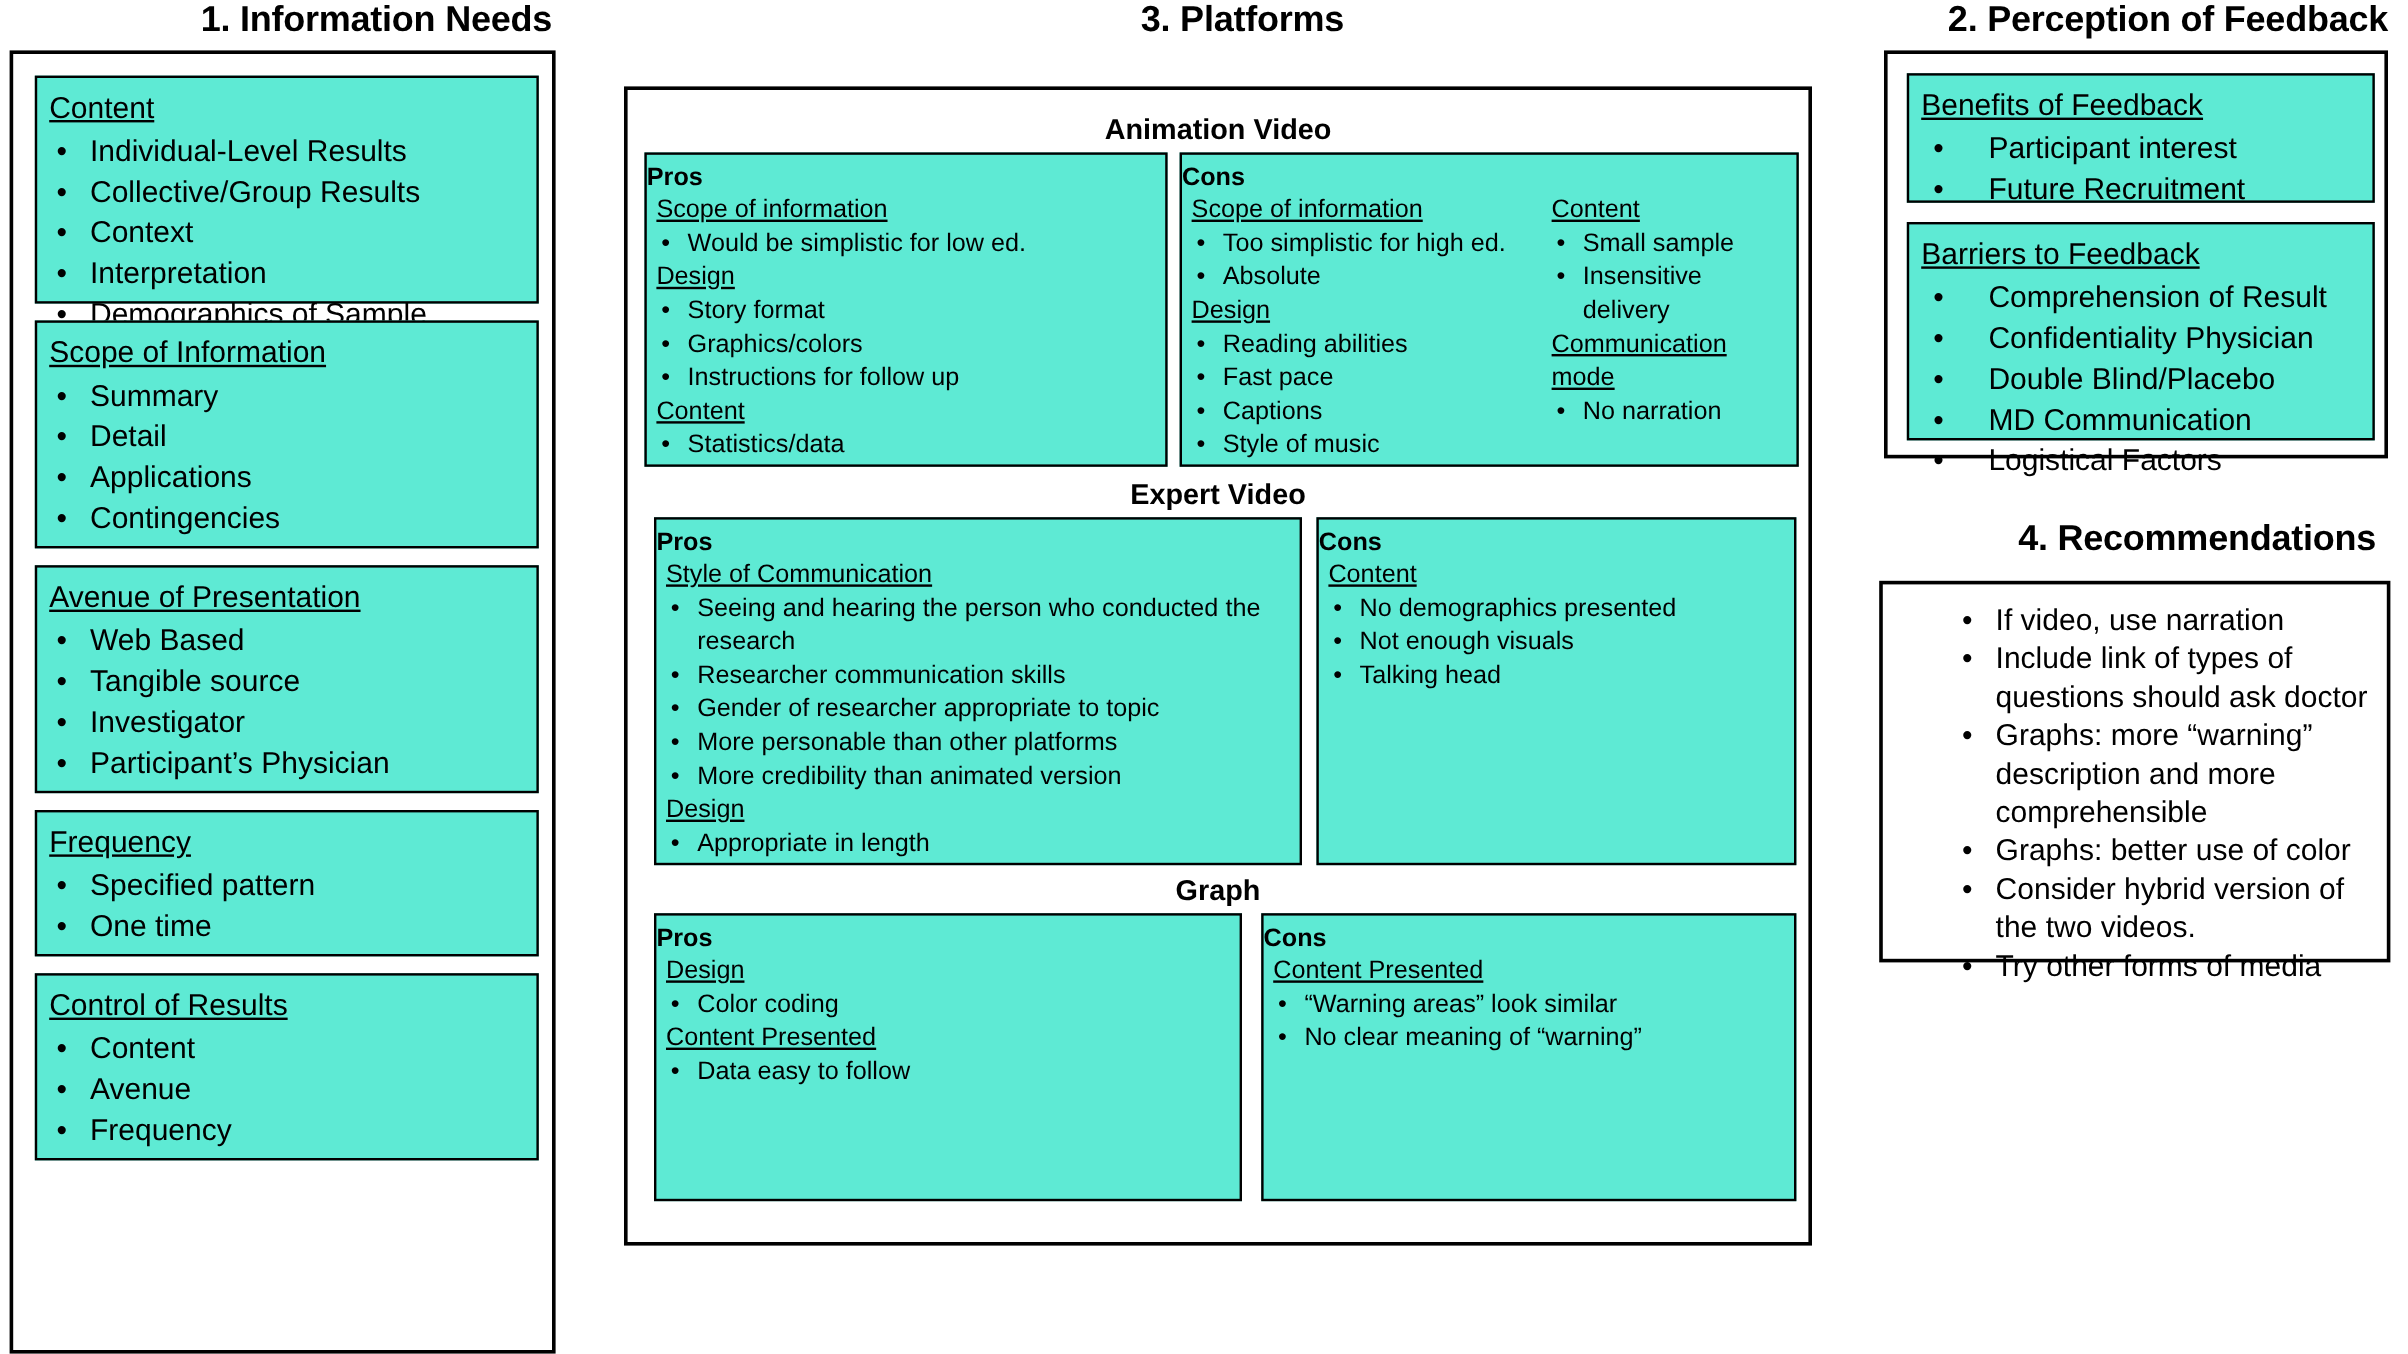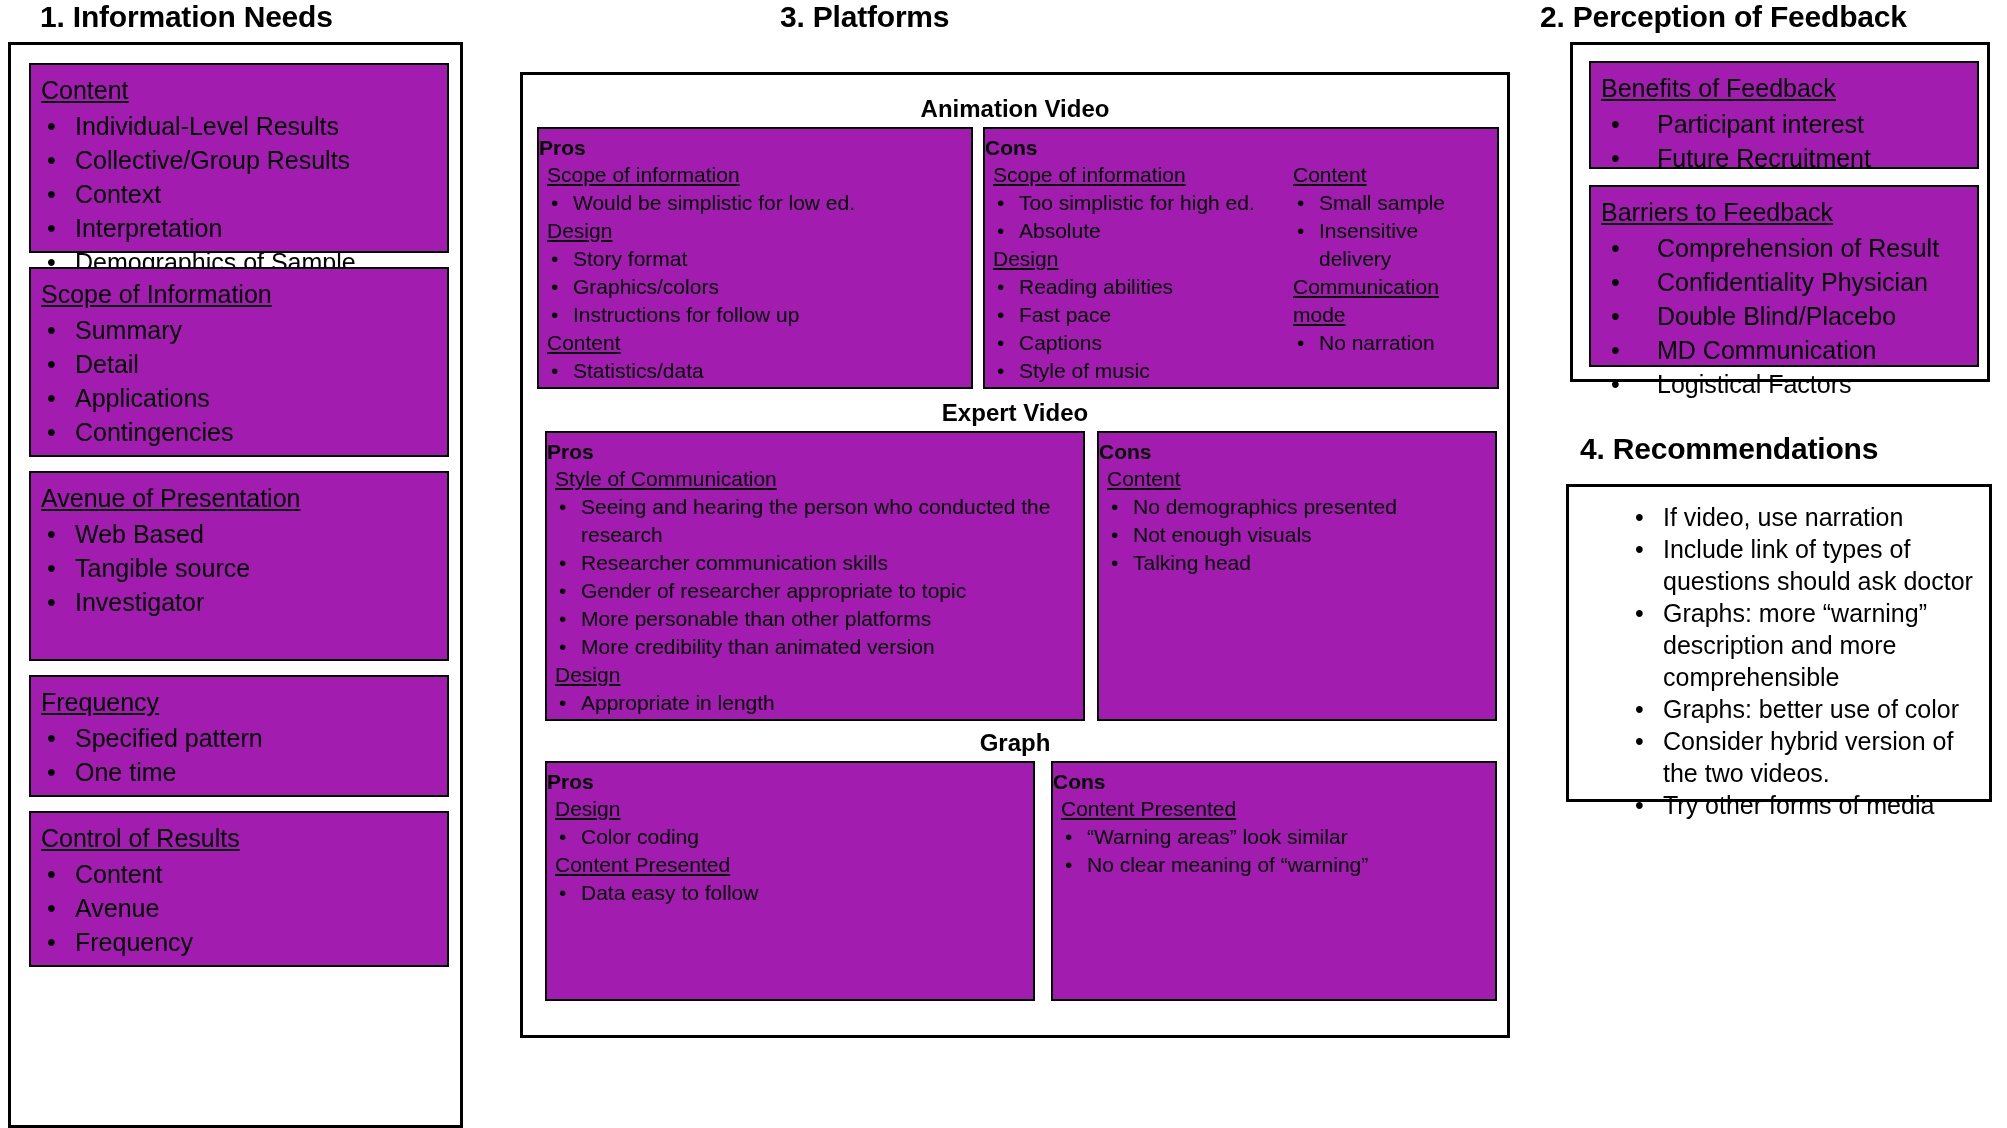--- a/index.html
+++ b/index.html
@@ -15,26 +15,26 @@
   
   .outer-box{
     position:absolute;
     border:3px solid #000;
     box-sizing:border-box;
     background:#fff;
   }
   .sub-box{
     border:2px solid #000;
     box-sizing:border-box;
-    background:#a21caf;
+    background:#5eead4;
   }
   .section-title{
     position:absolute;
     font-weight:bold;
-    text-align:left;
+    text-align:right;
     letter-spacing:-0.2px;
   }
   .box-title{
     text-align:left;
     font-weight:bold;
   }
   .hdr{
     text-decoration:underline;
     text-underline-offset:2px;
     white-space:nowrap;
@@ -148,20 +148,21 @@
         <li>Contingencies</li>
       </ul>
     </div>
 
     <div class="sub-box c1box" id="c1-avenue">
       <div class="hdr">Avenue of Presentation</div>
       <ul class="bl">
         <li>Web Based</li>
         <li>Tangible source</li>
         <li>Investigator</li>
+        <li>Participant’s Physician</li>
       </ul>
     </div>
 
     <div class="sub-box c1box" id="c1-freq">
       <div class="hdr">Frequency</div>
       <ul class="bl">
         <li>Specified pattern</li>
         <li>One time</li>
       </ul>
     </div>

